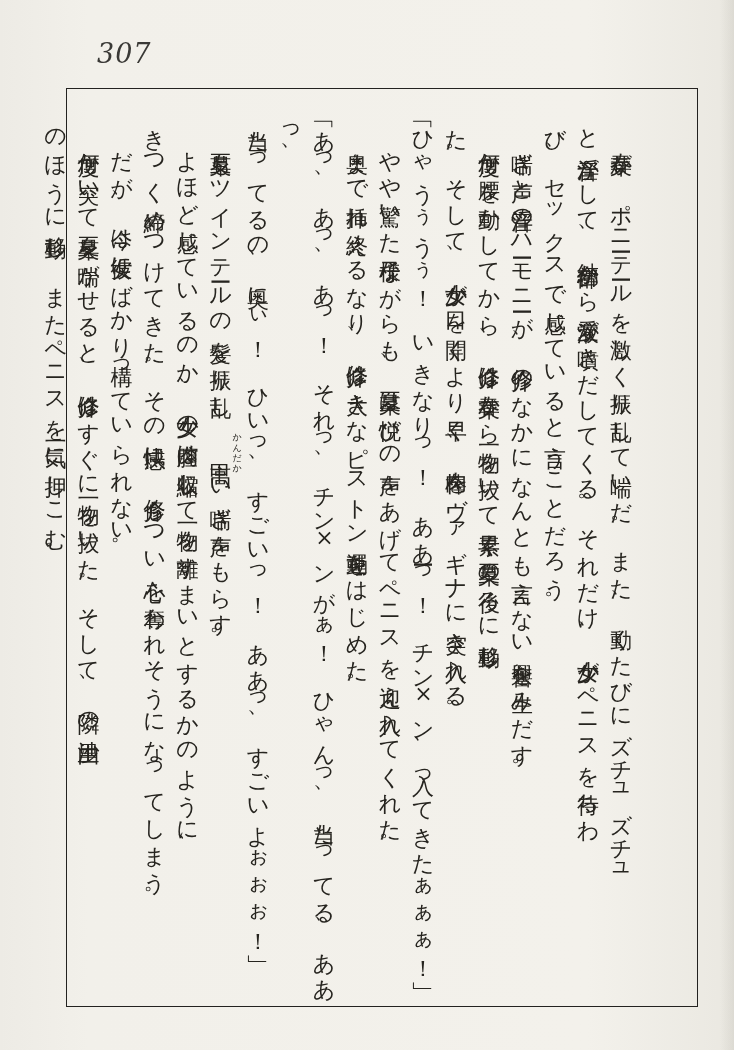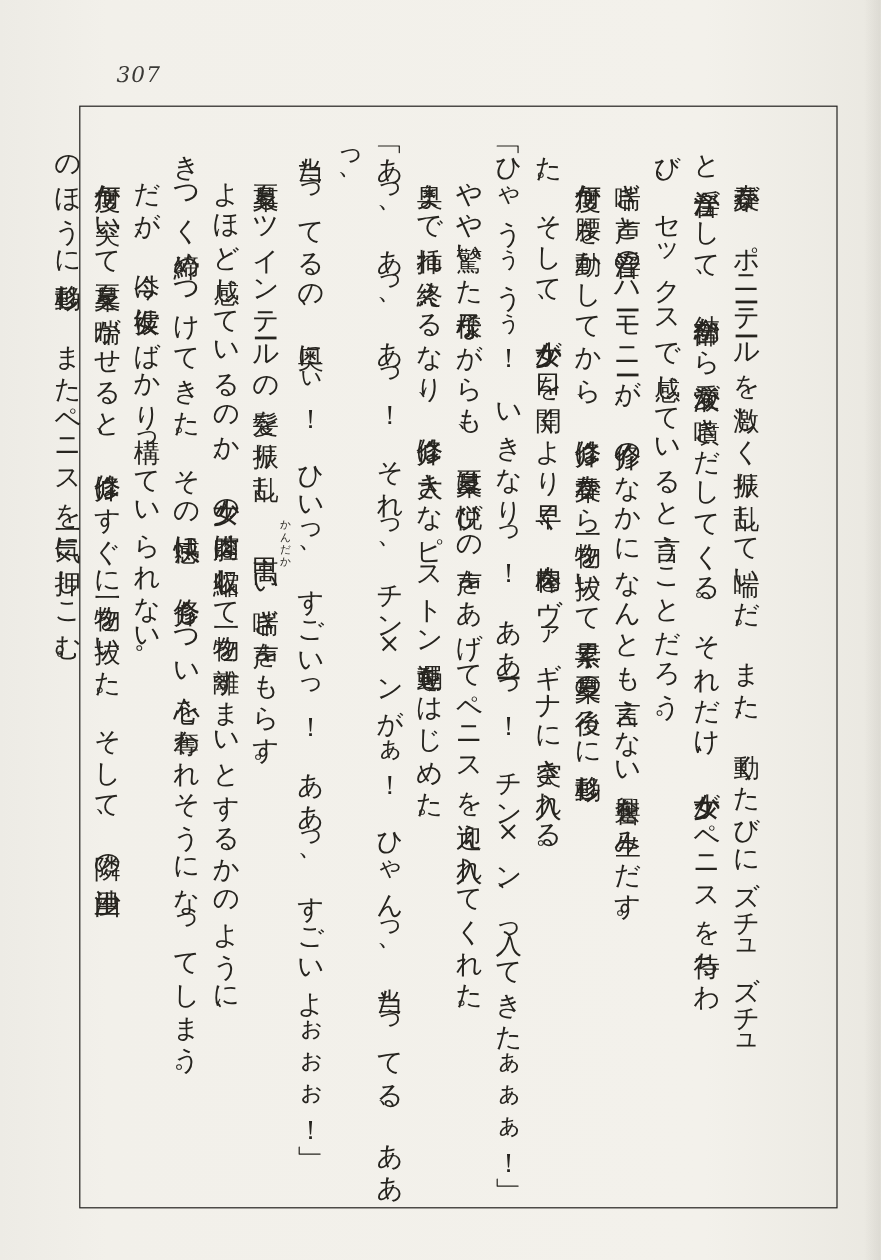--- a/index.html
+++ b/index.html
@@ -6,22 +6,22 @@
   body{
     width:734px;height:1050px;position:relative;overflow:hidden;
     background:#f1efe9;
     font-family:"DejaVu Serif","Liberation Serif",serif;
   }
   .page{
     position:absolute;inset:0;
     background:linear-gradient(90deg,#edebe5 0%,#f2f0ea 12%,#f3f1eb 80%,#eae8e1 100%);
   }
   .page-number{
-    position:absolute;left:97px;top:52px;
-    font-size:18px;font-style:italic;color:#3a3936;
+    position:absolute;left:97px;top:38px;
+    font-size:27px;font-style:italic;color:#3a3936;
     letter-spacing:1px;
   }
   .frame{
     position:absolute;left:66px;top:88px;width:632px;height:919px;
     border:1.5px solid #232220;box-sizing:border-box;
   }
   .text-block{
     position:absolute;top:114px;left:77px;width:561px;height:892px;
     writing-mode:vertical-rl;text-orientation:mixed;
     color:#26241f;font-size:22px;letter-spacing:1.3px;

